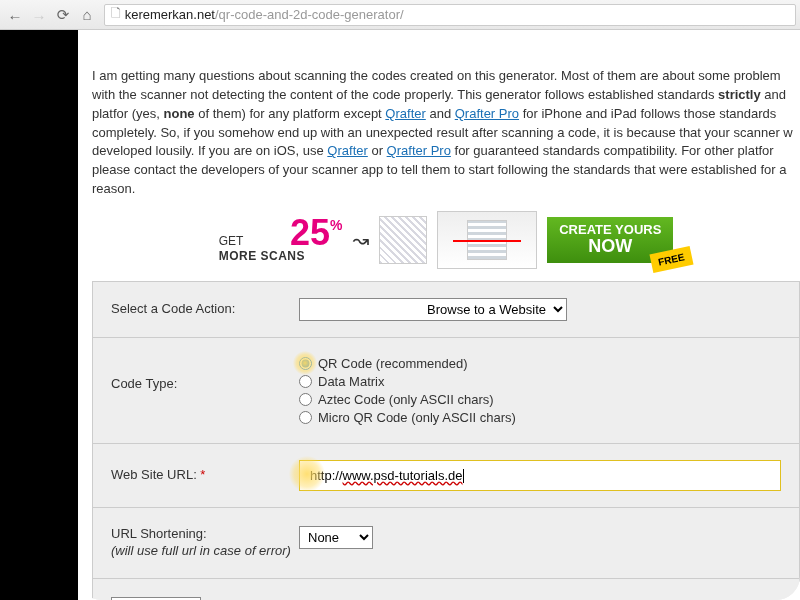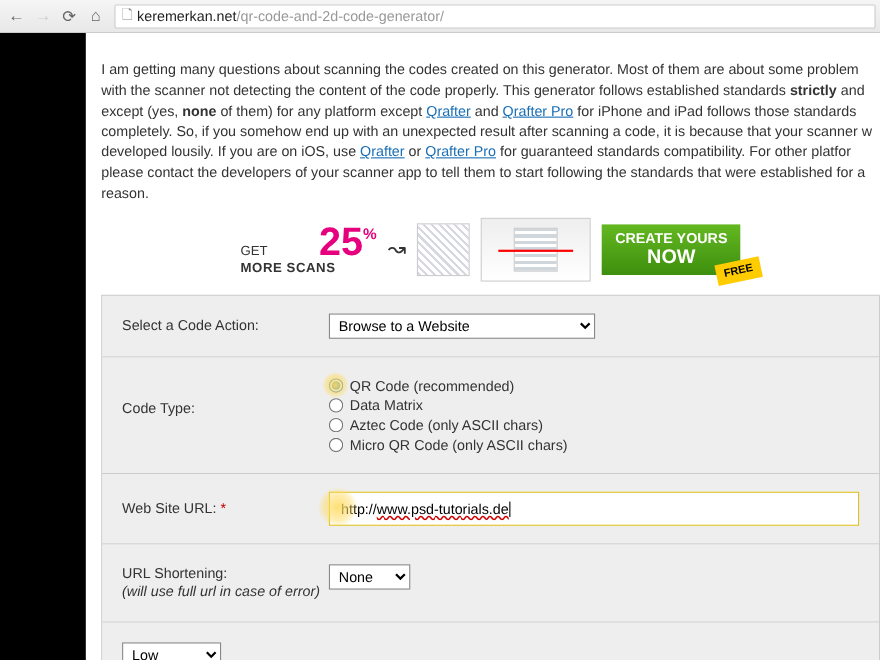--- a/index.html
+++ b/index.html
@@ -10,21 +10,21 @@
 .nav-btn { width: 22px; height: 22px; display: flex; align-items: center; justify-content: center; color: #666; font-size: 15px; cursor: pointer; }
 .nav-btn.disabled { color: #ccc; }
 .url-bar { flex: 1; height: 22px; background: #fff; border: 1px solid #ccc; border-radius: 2px; display: flex; align-items: center; padding: 0 6px; margin-left: 4px; font-size: 13px; }
 .url-bar .url-icon { color: #888; margin-right: 4px; font-size: 12px; }
 .url-host { color: #222; }
 .url-path { color: #999; }
 
 
 .page { display: flex; height: 570px; }
 .sidebar { width: 78px; background: #000; }
-.content { flex: 1; padding: 24px 0 0 14px; overflow: hidden; }
+.content { flex: 1; padding: 37px 0 0 14px; overflow: hidden; border-radius: 24px; }
 
 .intro { font-size: 13px; line-height: 1.45; color: #333; margin-bottom: 12px; padding-right: 4px; }
 .intro a { color: #1a6fb5; }
 .intro strong { font-weight: bold; }
 
 .banner { display: flex; align-items: center; justify-content: center; gap: 10px; margin: 6px 0 12px; }
 .banner-get { font-size: 12px; font-weight: normal; color: #333; }
 .banner-25 { font-size: 36px; font-weight: 900; color: #e6007e; line-height: 0.9; margin-left: 43px; }
 .banner-pct { font-size: 14px; color: #e6007e; font-weight: bold; vertical-align: top; }
 .banner-more { font-size: 12px; font-weight: bold; color: #333; letter-spacing: 0.5px; }
@@ -39,21 +39,21 @@
 
 
 .form-wrap { border: 1px solid #ccc; background: #eee; }
 .form-row { display: flex; align-items: center; padding: 16px 18px; border-bottom: 1px solid #ccc; background: #eee; }
 .form-row.tall { align-items: flex-start; padding-top: 18px; padding-bottom: 18px; }
 .form-label { width: 188px; font-size: 13px; color: #333; line-height: 1.3; }
 .form-label .sub { color: #333; font-style: italic; }
 .req { color: #c00; }
 .form-control { flex: 1; }
 select { font-size: 13px; padding: 2px 4px; background: #fff; border: 1px solid #888; }
-.select-wide { width: 242px; }
+.select-wide { width: 268px; text-align: right; }
 .select-narrow { width: 74px; }
 .select-med { width: 90px; }
 
 .radio-group { display: flex; flex-direction: column; gap: 3px; font-size: 13px; }
 .radio-item { display: flex; align-items: center; gap: 6px; position: relative; }
 .radio-item input { margin: 0; }
 .highlight-spot { position: absolute; left: -6px; top: -5px; width: 24px; height: 24px; border-radius: 50%; background: radial-gradient(circle, rgba(255,220,100,0.95) 0%, rgba(255,220,100,0.5) 50%, rgba(255,220,100,0) 72%); pointer-events: none; }
 
 .url-input-wrap { position: relative; flex: 1; }
 .url-input { width: 100%; padding: 7px 10px; font-size: 13px; border: 1px solid #e0c020; background: #fff; outline: none; }
@@ -77,21 +77,21 @@
   </div>
 </div>
 
 <div class="page">
   <div class="sidebar"></div>
   <div class="content">
 
     <div class="intro">
       <span>I am getting many questions about scanning the codes created on this generator. Most of them are about some problem</span><br>
       <span>with the scanner not detecting the content of the code properly. This generator follows established standards </span><strong>strictly</strong><span> and</span><br>
-      <span>except (yes, </span><strong>none</strong><span> of them) for any platform except </span><a href="#">Qrafter</a><span> and </span><a href="#">Qrafter Pro</a><span> for iPhone and iPad follows those standards</span><br>
+      <span>platfor (yes, </span><strong>none</strong><span> of them) for any platform except </span><a href="#">Qrafter</a><span> and </span><a href="#">Qrafter Pro</a><span> for iPhone and iPad follows those standards</span><br>
       <span>completely. So, if you somehow end up with an unexpected result after scanning a code, it is because that your scanner w</span><br>
       <span>developed lousily. If you are on iOS, use </span><a href="#">Qrafter</a><span> or </span><a href="#">Qrafter Pro</a><span> for guaranteed standards compatibility. For other platfor</span><br>
       <span>please contact the developers of your scanner app to tell them to start following the standards that were established for a</span><br>
       <span>reason.</span>
     </div>
 
     <div class="banner">
       <div>
         <div><span class="banner-get">GET</span> <span class="banner-25">25</span><span class="banner-pct">%</span></div>
         <div class="banner-more">MORE SCANS</div>

